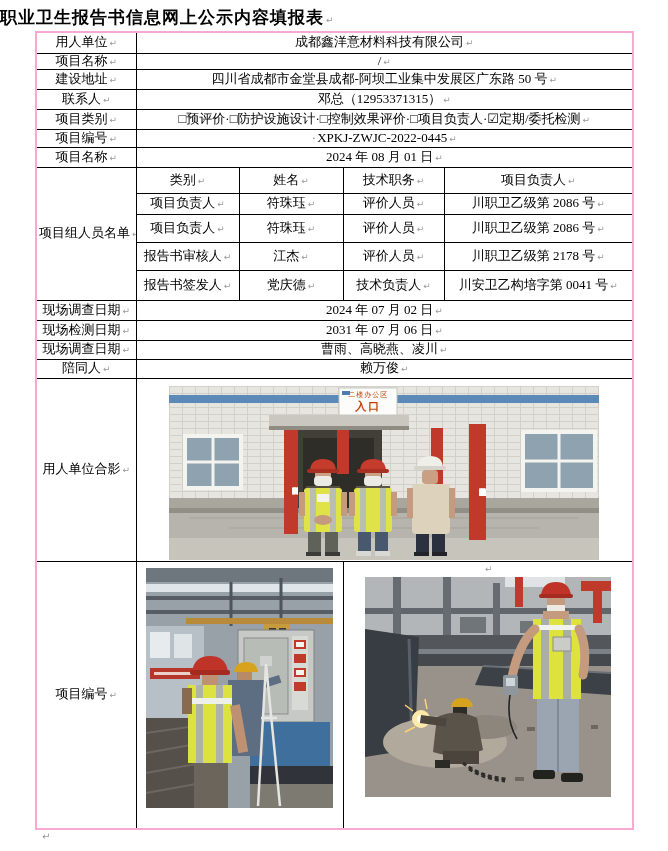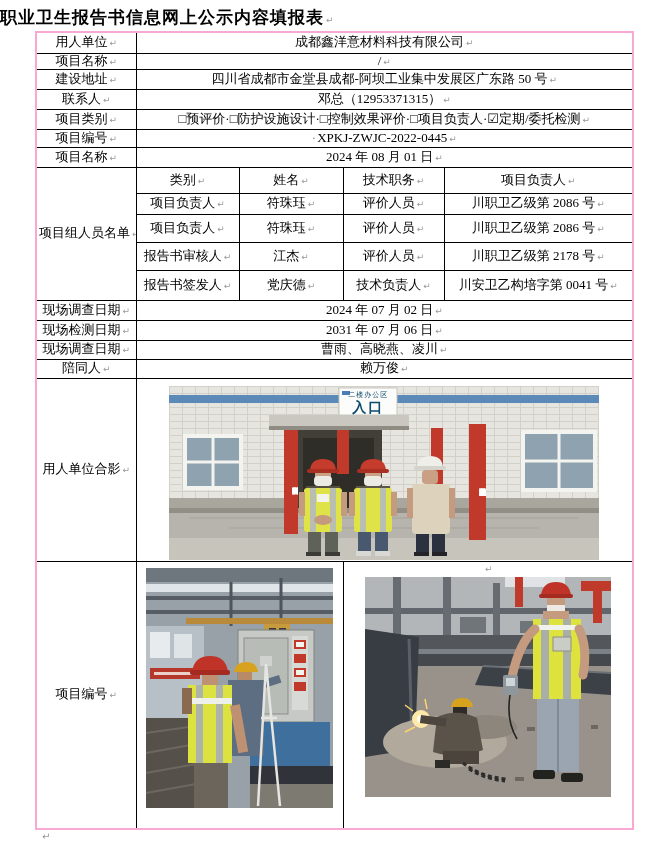--- a/index.html
+++ b/index.html
@@ -34,24 +34,24 @@
   td.photo-cell { padding: 0; }
   .photo { position: relative; overflow: hidden; }
   .photo svg { display: block; }
   .photo-group { width: 430px; height: 174px; margin: 6px auto 0 auto; }
   .photo-work-l { width: 187px; height: 240px; margin: 6px auto 0 auto; }
   .photo-work-r { width: 246px; height: 220px; margin: 2px auto 0 auto; }
   .mark-line { text-align: center; line-height: 12px; }
   
   .sign-overlay {
     position: absolute; left: 170px; top: 2px; width: 58px; height: 27px;
-    color: #0c4a6e; text-align: center; line-height: 1;
+    color: #c2410c; text-align: center; line-height: 1;
   }
   .sign-l1 { font-size: 7px; margin-top: 4px; letter-spacing: 1px; }
-  .sign-l2 { font-size: 14px; font-weight: 700; margin-top: 2px; letter-spacing: 2px; }
+  .sign-l2 { font-size: 11px; font-weight: 700; margin-top: 2px; letter-spacing: 2px; }
   .banner {
     position: absolute; writing-mode: vertical-rl; text-orientation: upright;
     color: #fff; line-height: 1; text-align: center; overflow: hidden;
   }
   .banner-left  { left: 115px; top: 47px; width: 14px; height: 99px; font-size: 6.5px; }
   .banner-right { left: 300px; top: 41px; width: 17px; height: 111px; font-size: 7.5px; }
   .stray-mark { position: absolute; left: 42px; top: 831px; color:#9a9a9a; font-size: 10px;
                 font-family: "DejaVu Sans", sans-serif; }
 </style>
 </head>

